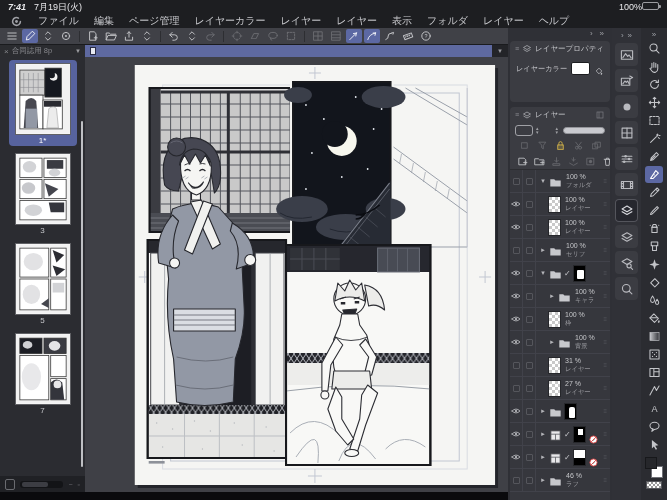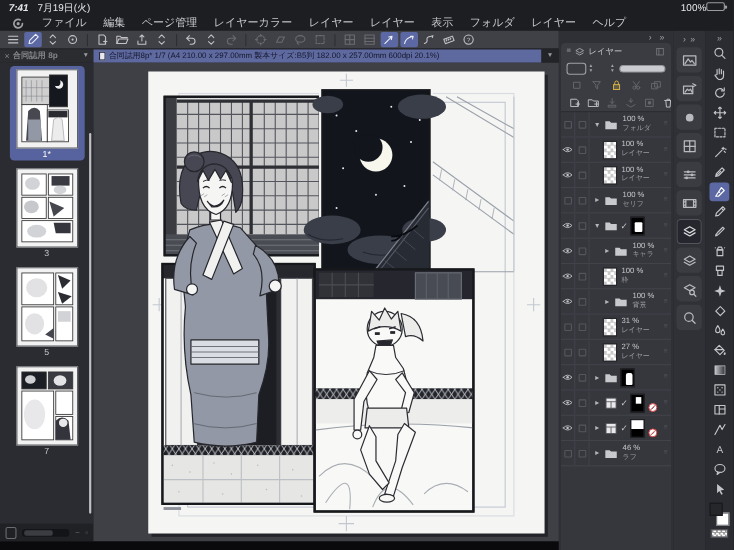--- a/index.html
+++ b/index.html
@@ -24,21 +24,21 @@
     display:flex; align-items:center; padding:0 4px; gap:2px; }
   .ci { width:16px; height:14px; border-radius:2px; display:flex; align-items:center; justify-content:center; color:#c3c4c8; }
   .ci svg { width:12px; height:12px; }
   .ci.sel { background:#5c68a3; color:#eef0f8; }
   .ci.dis { opacity:.32; }
   .csep { width:1px; height:11px; background:#2d2e32; margin:0 3px; }
   
   .tabbar { height:12px; background:#232428; display:flex; align-items:center; font-size:7.5px; }
   .tab { width:85px; height:100%; background:#2b2c30; color:#85868b; display:flex; align-items:center; gap:3px; padding:0 4px; }
   .tab .x { font-size:8px; }
-  .tab .lbl { flex:1; overflow:hidden; white-space:nowrap;font-weight:bold; }
+  .tab .lbl { flex:1; overflow:hidden; white-space:nowrap; }
   .tab .chev { font-size:6px; color:#9a9b9f; }
   .doctitle { flex:1; height:100%; background:#5e69a0; color:#15172a; display:flex; align-items:center;
     gap:3px; padding:0 5px; font-size:7.2px; white-space:nowrap; overflow:hidden; }
   .doctitle .pgico { width:6px; height:8px; border:1px solid #2a2c44; background:#e8eaf2; flex:none; }
   .tchev { width:16px; text-align:center; color:#9a9b9f; font-size:6px; }
   
   .mainrow { flex:1; display:flex; min-height:0; }
   .blackstrip { height:8px; background:#0a0a0d; }
   
   .pagelist { width:85px; background:#2b2c31; position:relative; display:flex; flex-direction:column;
@@ -293,21 +293,20 @@
       </div>
 
     <div class="tabbar">
       <div class="tab">
         <span class="x">×</span>
         <span class="lbl">合同誌用 8p</span>
         <span class="chev">▼</span>
       </div>
       <div class="doctitle">
         <span class="pgico"></span>
-        <span>合同誌用8p* 1/7 (A4 210.00 x 297.00mm 製本サイズ:B5判 182.00 x 257.00mm 600dpi 20.1%)</span>
       </div>
       <div class="tchev">▼</div>
     </div>
 
     <div class="mainrow">
 
       <div class="pagelist" id="pagelist">
           <div class="pgitem sel">
             <div class="pgthumb">
               <svg viewBox="0 0 56 72">
@@ -580,20 +579,39 @@
     </div>
     <div class="blackstrip"></div>
   </div>
 
   <div class="panels">
     <div class="dockarrows">
       <span>›</span>
       <span>»</span>
     </div>
 
+    <div class="panel lp">
+      <div class="phead">
+        <span class="burger">≡</span>
+        <svg viewBox="0 0 20 20">
+            <path d="M10 3l7 4-7 4-7-4z M3 11l7 4 7-4" stroke="currentColor" stroke-width="1.4" fill="none" stroke-linejoin="round"></path>
+          </svg>
+        <span class="ptitle">レイヤープロパティ</span>
+      </div>
+      <div class="lp-content">
+        <span class="lp-label">レイヤーカラー</span>
+        <span class="lp-swatch"></span>
+        <span class="lp-bucket">
+          <svg viewBox="0 0 20 20">
+              <rect x="6" y="6" width="8" height="8" transform="rotate(45 10 10)" stroke="currentColor" stroke-width="1.4" fill="none"></rect>
+              <path d="M15.5 13q2 2.5 .5 4t-3-1z" fill="currentColor"></path>
+            </svg>
+        </span>
+      </div>
+    </div>
 
     <div class="panel ly">
       <div class="phead">
         <span class="burger">≡</span>
         <svg viewBox="0 0 20 20">
             <path d="M10 4l7 4-7 4-7-4z M3 12l7 4 7-4" stroke="currentColor" stroke-width="1.4" fill="none" stroke-linejoin="round"></path>
           </svg>
         <span class="ptitle">レイヤー</span>
         <svg class="ptab" viewBox="0 0 20 20">
             <rect x="4" y="4" width="12" height="12" stroke="currentColor" stroke-width="1.4" fill="none"></rect>

